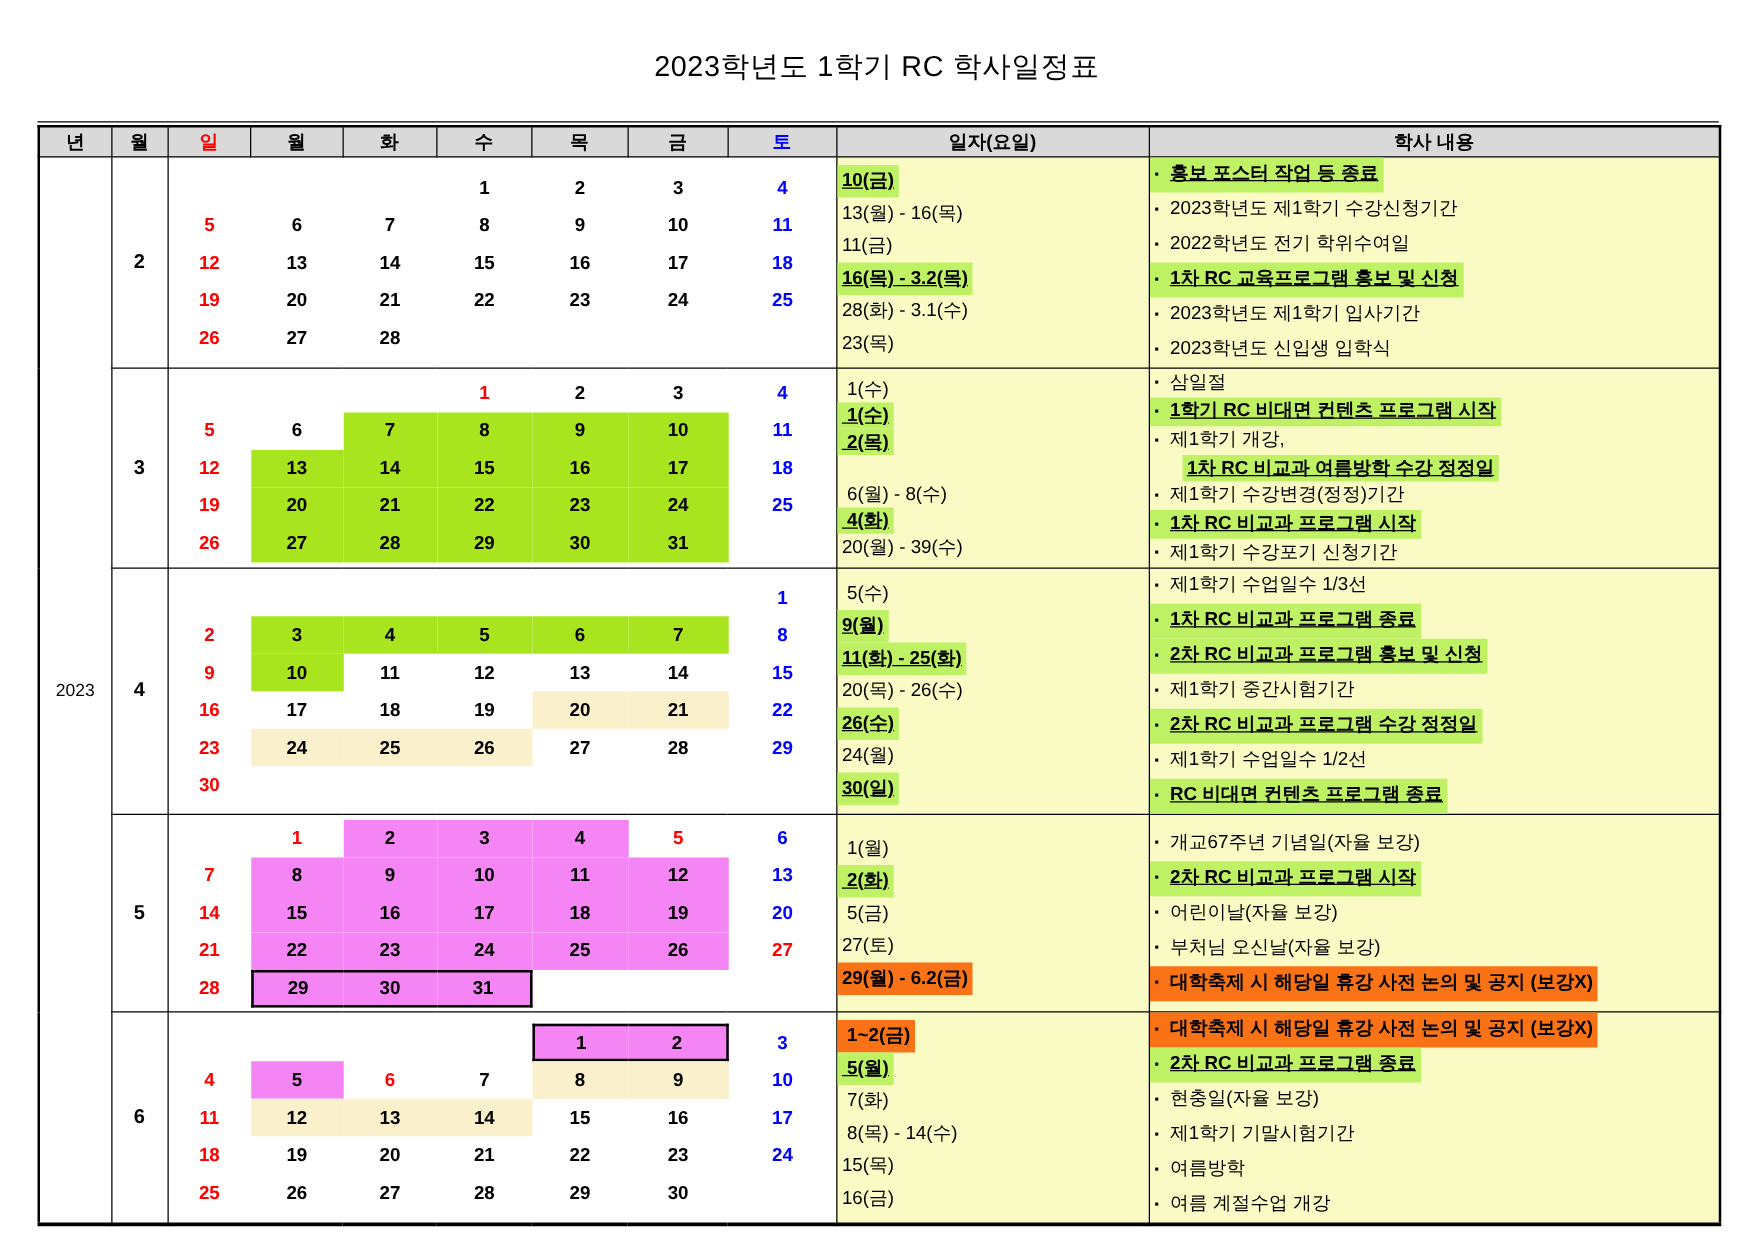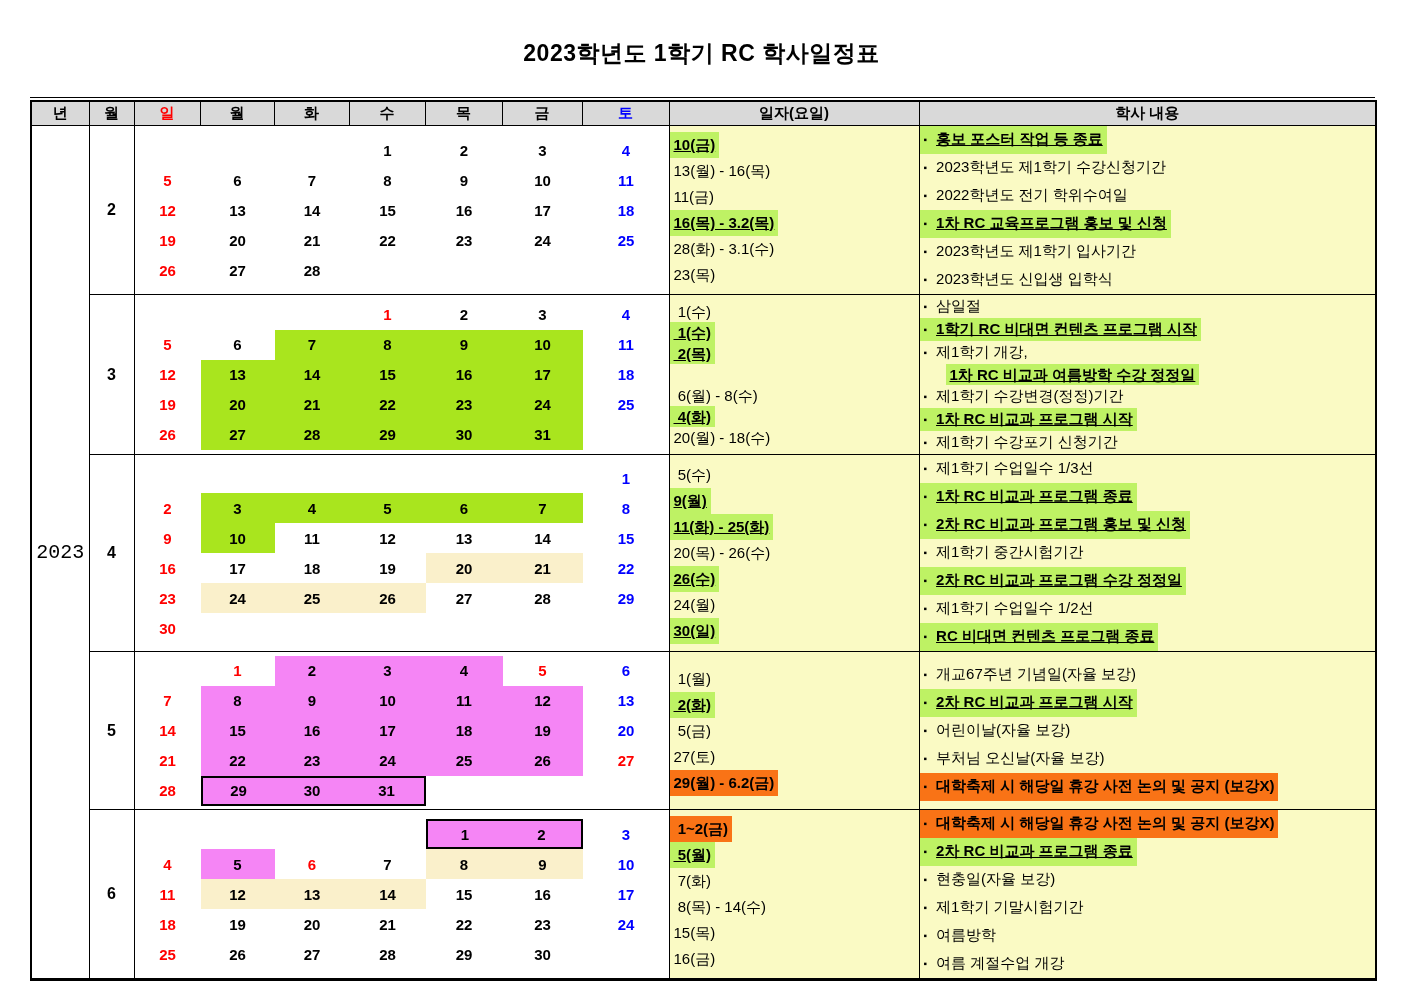--- a/index.html
+++ b/index.html
@@ -1,31 +1,31 @@
 <!DOCTYPE html>
 <html><head>
 <meta charset="utf-8">
 <style>
   html,body{margin:0;padding:0;background:#fff;}
   body{width:1403px;height:992px;font-family:"Liberation Sans",sans-serif;color:#000;overflow:hidden;}
-  .page-title{font-size:23px;font-weight:bold;text-align:center;margin:38px 0 28px 0;letter-spacing:.5px;}
+  .page-title{font-size:23px;font-weight:normal;text-align:center;margin:38px 0 28px 0;letter-spacing:.5px;}
   .table-wrap{width:1345px;margin-left:30px;border-top:1px solid #000;padding-top:2px;}
   table.sched{table-layout:fixed;border-collapse:collapse;width:1345px;}
   table.sched th,table.sched td{border:1px solid #000;padding:0;}
   table.sched{border:2px solid #000;border-bottom:3px solid #000;}
   thead th{background:#D9D9D9;height:23px;font-size:15px;font-weight:bold;text-align:center;border-top:2px solid #000;}
   thead th.sun{color:#FF0000;}
   thead th.sat{color:#0000FF;}
   tbody td{border-top:2px solid #000;border-bottom:2px solid #000;vertical-align:middle;}
   tr[data-m="2"]{height:157px;}
   tr[data-m="3"]{height:152px;}
   tr[data-m="4"]{height:185px;}
   tr[data-m="5"]{height:158px;}
   tr[data-m="6"]{height:157px;}
-  .year-cell{text-align:center;font-size:20px;background:#fff;font-family:Liberation Mono, monospace;}
+  .year-cell{text-align:center;font-size:14px;background:#fff;}
   .month-cell{text-align:center;font-size:16px;font-weight:bold;background:#fff;}
   .cal-cell{background:#fff;}
   .cal-grid{display:grid;grid-template-columns:66px 74px 75px 76px 77px 80px 87px;grid-auto-rows:30px;margin:0 auto;width:535px;}
   .day{display:flex;align-items:center;justify-content:center;box-sizing:border-box;}
   .num{font-size:15px;font-weight:bold;}
   .c-r{color:#FF0000;}
   .c-b{color:#0000FF;}
   .bg-g{background:#A9E51E;}
   .bg-m{background:#F585F5;}
   .bg-c{background:#FAF0CB;}
@@ -320,21 +320,21 @@
               </div>
             </div>
           </td>
           <td class="dates-cell">
             <div class="tline"><span class="chip"> 1(수)</span></div>
             <div class="tline"><span class="chip hl-cyan bold"> 1(수)</span></div>
             <div class="tline"><span class="chip hl-cyan bold"> 2(목)</span></div>
             <div class="tline"><span class="chip"></span></div>
             <div class="tline"><span class="chip"> 6(월) - 8(수)</span></div>
             <div class="tline"><span class="chip hl-cyan bold"> 4(화)</span></div>
-            <div class="tline"><span class="chip">20(월) - 18(수)</span></div>
+            <div class="tline"><span class="chip">20(월) - 39(수)</span></div>
           </td>
           <td class="items-cell">
             <div class="tline"><span class="chip"><span class="bullet">▪</span>삼일절</span></div>
             <div class="tline"><span class="chip hl-cyan bold"><span class="bullet">▪</span>1학기 RC 비대면 컨텐츠 프로그램 시작</span></div>
             <div class="tline"><span class="chip"><span class="bullet">▪</span>제1학기 개강,</span></div>
             <div class="tline cont"><span class="chip hl-cyan bold">1차 RC 비교과 여름방학 수강 정정일</span></div>
             <div class="tline"><span class="chip"><span class="bullet">▪</span>제1학기 수강변경(정정)기간</span></div>
             <div class="tline"><span class="chip hl-cyan bold"><span class="bullet">▪</span>1차 RC 비교과 프로그램 시작</span></div>
             <div class="tline"><span class="chip"><span class="bullet">▪</span>제1학기 수강포기 신청기간</span></div>
           </td>

